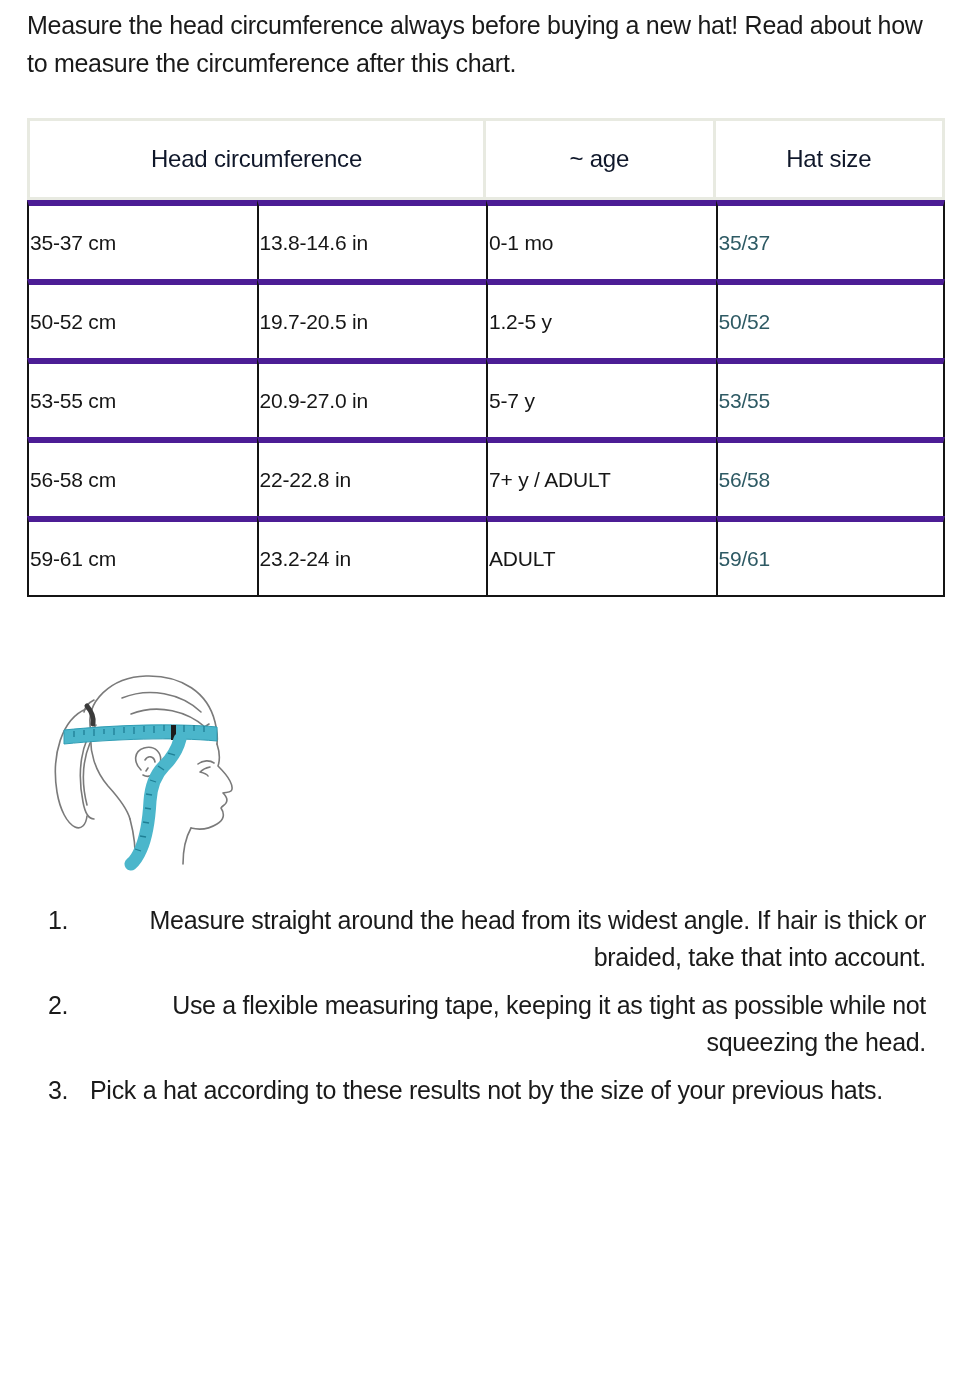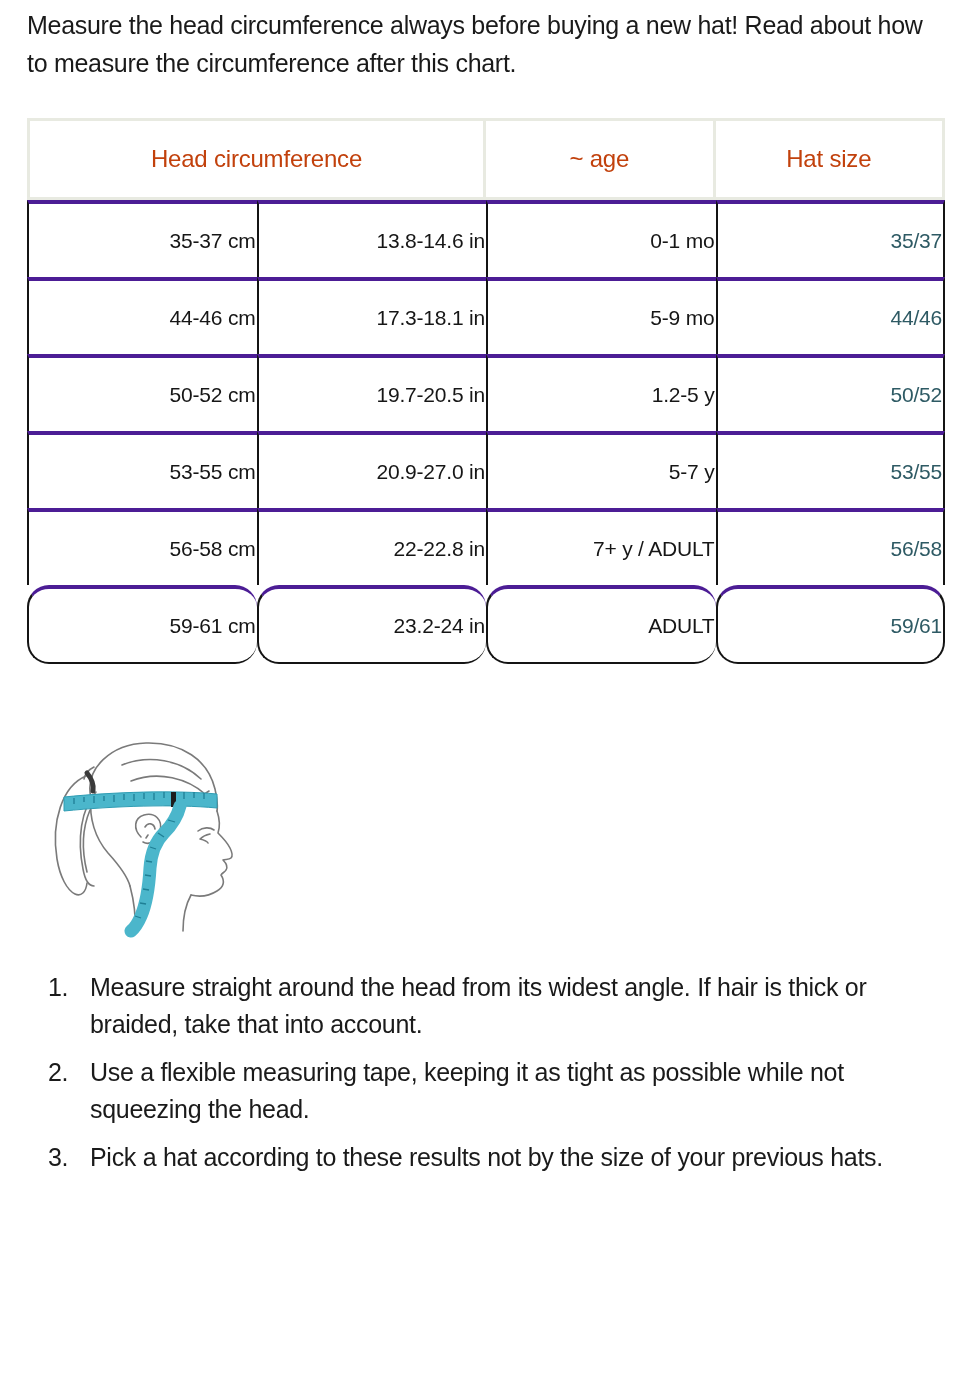--- a/index.html
+++ b/index.html
@@ -32,42 +32,42 @@
     table-layout: fixed;
     width: 918px;
     margin-top: 36px;
   }
   .size-table col { width: 25%; }
   .size-table th {
     background: #ffffff;
     font-weight: normal;
     font-size: 24px;
     letter-spacing: -0.2px;
-    color: #c2410c;
+    color: #0f172a;
     height: 74px;
     text-align: center;
     vertical-align: middle;
     border-top: 3px solid #e8eae1;
     border-bottom: 3px solid #e8eae1;
     border-right: 3px solid #e8eae1;
   }
   .size-table th:first-child { border-left: 3px solid #e8eae1; }
   .size-table td {
     background: #ffffff;
     font-size: 21px;
     letter-spacing: -0.2px;
     color: #161616;
     height: 71px;
-    text-align: right;
+    text-align: left;
     vertical-align: middle;
     border-left: 2px solid #141414;
-    border-top: 4px solid #4c1d95;
+    border-top: 6px solid #4c1d95;
   }
   .size-table td:last-child { border-right: 2px solid #141414; }
-  .size-table tbody tr:last-child td { border-bottom: 2px solid #141414; border-radius: 22px; }
+  .size-table tbody tr:last-child td { border-bottom: 2px solid #141414; }
   .size-table td.size {
     color: #2e5a64;
     font-weight: normal;
   }
   
   .illustration {
     margin: 70px 0 0 6px;
     width: 212px;
     height: 205px;
   }
@@ -85,20 +85,21 @@
     display: flex;
     margin-bottom: 11px;
   }
   .instructions .num {
     flex: 0 0 42px;
     margin-left: 21px;
   }
   .instructions .text {
     flex: 0 1 auto;
     max-width: 842px;
+    text-align: right;
   }
 </style>
 </head>
 <body>
 
 <div class="page">
 
   <p class="intro">Measure the head circumference always before buying a new hat! Read about how to measure the circumference after this chart.</p>
 
   <table class="size-table">
@@ -114,26 +115,20 @@
         <th>~ age</th>
         <th>Hat size</th>
       </tr>
     </thead>
     <tbody>
       <tr>
         <td>35-37 cm</td>
         <td>13.8-14.6 in</td>
         <td>0-1 mo</td>
         <td class="size">35/37</td>
-      </tr>
-      <tr>
-        <td>44-46 cm</td>
-        <td>17.3-18.1 in</td>
-        <td>5-9 mo</td>
-        <td class="size">44/46</td>
       </tr>
       <tr>
         <td>50-52 cm</td>
         <td>19.7-20.5 in</td>
         <td>1.2-5 y</td>
         <td class="size">50/52</td>
       </tr>
       <tr>
         <td>53-55 cm</td>
         <td>20.9-27.0 in</td>

